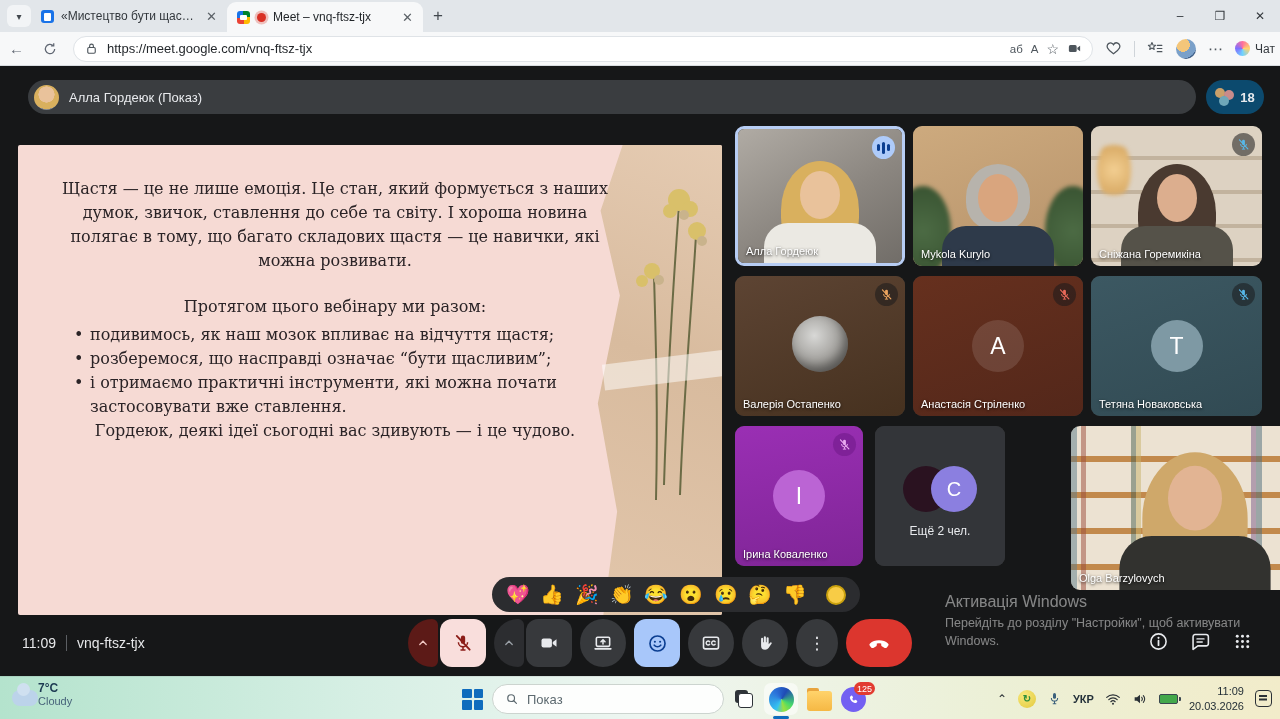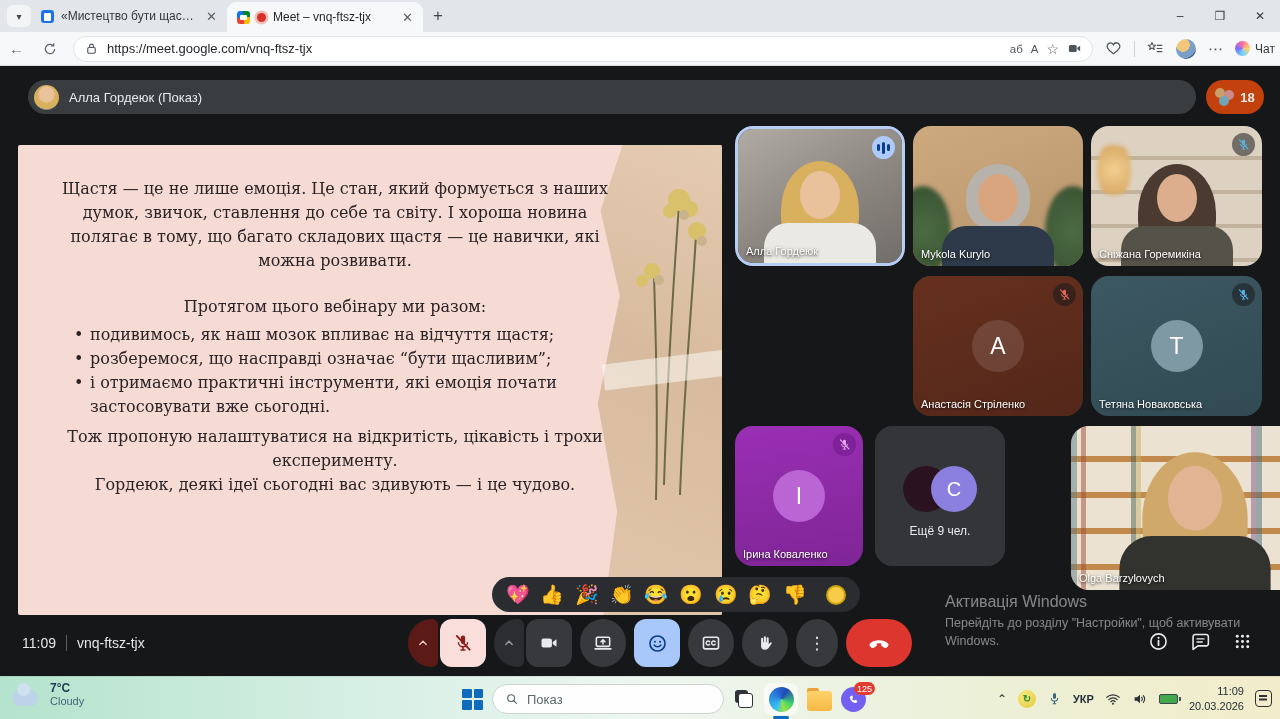--- a/index.html
+++ b/index.html
@@ -32,41 +32,41 @@
   .avatar-s{width:20px;height:20px;border-radius:50%;background:radial-gradient(circle at 35% 30%,#f4c67a 0 35%,#7aa0c9 36% 70%,#41618a 71%);flex:none}
   .copilot{display:flex;align-items:center;gap:5px;font-size:12px;color:#33383d}
   .copilot-ic{width:15px;height:15px;border-radius:50%;background:conic-gradient(#ff6f9d,#ffd36f,#6fd3ff,#7f6fff,#ff6f9d)}
   svg{display:block}
 
   
   #meet{position:absolute;top:66px;left:0;width:1280px;height:610px;background:#161718}
   #presbar{position:absolute;left:28px;top:14px;width:1168px;height:34px;background:#3a3d40;border-radius:17px;display:flex;align-items:center;gap:10px;padding:0 6px}
   #presbar .pav{width:25px;height:25px;border-radius:50%;background:radial-gradient(circle at 50% 38%,#e9c29b 0 40%,#d9b05e 41% 72%,#8d8d8d 73%)}
   #presbar .plabel{color:#e8eaed;font-size:13px}
-  #countpill{position:absolute;left:1206px;top:14px;width:58px;height:34px;background:#c2410c;border-radius:17px;display:flex;align-items:center;justify-content:center;gap:5px}
+  #countpill{position:absolute;left:1206px;top:14px;width:58px;height:34px;background:#0c4a6e;border-radius:17px;display:flex;align-items:center;justify-content:center;gap:5px}
   .mini-avs{position:relative;width:20px;height:18px}
   .mini-avs i{position:absolute;width:10px;height:10px;border-radius:50%}
   .mini-avs i:nth-child(1){left:0;top:0;background:#caa06a}
   .mini-avs i:nth-child(2){left:9px;top:2px;background:#c98b8b}
   .mini-avs i:nth-child(3){left:4px;top:8px;background:#6fa7b8}
   #countpill .cnt{color:#e8eaed;font-size:13px;font-weight:bold}
 
   
   #slide{position:absolute;left:18px;top:79px;width:704px;height:470px;background:#f6dad4;border-radius:2px;overflow:hidden}
   #slide .paper{position:absolute;right:0;top:0;width:138px;height:100%;background:linear-gradient(200deg,#e5cbb2,#d8bb9e 45%,#e2c6ab);clip-path:polygon(28% 0,100% 0,100% 100%,14% 100%,24% 78%,10% 55%,26% 32%,12% 14%)}
   #slide .tape{position:absolute;right:-6px;top:212px;width:125px;height:26px;background:rgba(255,255,255,.5);transform:rotate(-7deg)}
   #slide .slide-text{position:absolute;left:34px;top:32px;width:566px;color:#2a2326;font-family:"DejaVu Serif",serif;font-size:16px;line-height:1.5;text-align:center}
   #slide .p2{margin-top:22px}
   #slide ul{list-style:none;text-align:left;margin:4px 0 0 22px}
   #slide li{padding-left:16px;position:relative}
   #slide li::before{content:"•";position:absolute;left:0}
   #slide .p3{margin-top:6px}
 
   
-  .tile{position:absolute;border-radius:18px;overflow:hidden;background:#333}
+  .tile{position:absolute;border-radius:9px;overflow:hidden;background:#333}
   #t1{left:735px;top:60px;width:170px;height:140px;border:3px solid #b7cdf4}
   #t2{left:913px;top:60px;width:170px;height:140px}
   #t3{left:1091px;top:60px;width:171px;height:140px}
   #t4{left:735px;top:210px;width:170px;height:140px}
   #t5{left:913px;top:210px;width:170px;height:140px}
   #t6{left:1091px;top:210px;width:171px;height:140px}
   #t7{left:735px;top:360px;width:128px;height:140px}
   #t8{left:875px;top:360px;width:130px;height:140px}
   #t9{left:1071px;top:360px;width:247px;height:164px}
   .tname{position:absolute;left:8px;bottom:6px;color:#fff;font-size:11px;text-shadow:0 1px 3px rgba(0,0,0,.85);white-space:nowrap}
@@ -128,21 +128,21 @@
   .cbtn.active{background:#a8c7fa;color:#0b3e91}
   .cbtn.narrow{width:42px;font-size:17px}
   .endcall{width:66px;height:48px;border-radius:24px;background:#dc362e;color:#fff;display:flex;align-items:center;justify-content:center}
   #rightctls{position:absolute;left:1148px;top:565px;display:flex;gap:21px;color:#e8eaed}
   #watermark{position:absolute;left:945px;top:527px;width:330px;color:rgba(255,255,255,.48)}
   #watermark .wm-title{font-size:16px}
   #watermark .wm-sub{font-size:12.5px;margin-top:4px;line-height:1.4}
 
   
   #taskbar{position:absolute;left:0;top:676px;width:1280px;height:43px;background:linear-gradient(90deg,#b4e3cd,#d6efe4 28%,#eef6f1 50%,#ecf0d6 78%,#f2ecca);border-top:1px solid rgba(0,0,0,.07)}
-  #weather{position:absolute;left:12px;top:4px;display:flex;align-items:center;gap:12px}
+  #weather{position:absolute;left:12px;top:4px;display:flex;align-items:center;gap:0}
   #weather .cloud{width:26px;height:16px;background:#bcd3ea;border-radius:10px;position:relative;margin-top:8px}
   #weather .cloud::before{content:"";position:absolute;left:5px;top:-7px;width:13px;height:13px;border-radius:50%;background:#cfe0f0}
   #weather .wtxt .temp{font-size:12px;font-weight:bold;color:#1d3a52}
   #weather .wtxt .cond{font-size:11px;color:#47637a}
   #tb-center{position:absolute;left:462px;top:6px;display:flex;align-items:center;gap:9px;height:32px}
   .start{width:21px;height:21px;display:grid;grid-template-columns:9.5px 9.5px;grid-template-rows:9.5px 9.5px;gap:2px}
   .start i{background:#0f6cbd;border-radius:1px}
   #searchbox{width:232px;height:30px;background:#fdfefd;border:1px solid #ccd4cf;border-radius:15px;display:flex;align-items:center;gap:8px;padding:0 12px}
   #searchbox .ph{font-size:13px;color:#5d6a70}
   .tv-ico{width:22px;height:22px;position:relative}
@@ -369,23 +369,22 @@
         </g>
       </svg>
     </div>
     <div class="tape"></div>
     <div class="slide-text">
       <p>Щастя — це не лише емоція. Це стан, який формується з наших думок, звичок, ставлення до себе та світу. І хороша новина полягає в тому, що багато складових щастя — це навички, які можна розвивати.</p>
       <p class="p2">Протягом цього вебінару ми разом:</p>
       <ul>
         <li>подивимось, як наш мозок впливає на відчуття щастя;</li>
         <li>розберемося, що насправді означає “бути щасливим”;</li>
-        <li>і отримаємо практичні інструменти, які емоція почати застосовувати вже сьогодні.</li>
+        <li>і отримаємо практичні інструменти, які можна почати застосовувати вже ставлення.</li>
       </ul>
-      <p class="p3">Тож пропоную налаштуватися на відкритість, цікавість і трохи експерименту.</p>
       <p>Гордеюк, деякі ідеї сьогодні вас здивують — і це чудово.</p>
     </div>
   </div>
 
   <div class="tile" id="t1">
     <div class="bgv"></div>
     <div class="person long" style="--hair:#d9b05e;--skin:#e9c29b;--shirt:#ebe9e3">
         <div class="hair"></div>
         <div class="head"></div>
         <div class="body"></div>
@@ -418,20 +417,30 @@
         <div class="head"></div>
         <div class="body"></div>
       </div>
     <div class="badge">
         <svg class="mic-blue" width="13" height="13">
           <use href="#i-micoff"></use>
         </svg>
       </div>
     <span class="tname">Сніжана Горемикіна</span>
   </div>
+  <div class="tile" id="t4">
+    <div class="bgv"></div>
+    <div class="photo-av"></div>
+    <div class="badge">
+        <svg class="mic-orange" width="13" height="13">
+          <use href="#i-micoff"></use>
+        </svg>
+      </div>
+    <span class="tname">Валерія Остапенко</span>
+  </div>
   <div class="tile" id="t5">
     <div class="bgv"></div>
     <div class="init-circle">А</div>
     <div class="badge">
         <svg class="mic-red" width="13" height="13">
           <use href="#i-micoff"></use>
         </svg>
       </div>
     <span class="tname">Анастасія Стріленко</span>
   </div>
@@ -454,21 +463,21 @@
         </svg>
       </div>
     <span class="tname">Ірина Коваленко</span>
   </div>
   <div class="tile" id="t8">
     <div class="bgv"></div>
     <div class="ovl-circles">
       <div class="c1"></div>
       <div class="c2">C</div>
     </div>
-    <div class="more-label">Ещё 9 чел.</div>
+    <div class="more-label">Ещё 2 чел.</div>
   </div>
   <div class="tile" id="t9">
     <div class="bgv"></div>
     <div class="books"></div>
     <div class="person long" style="--hair:#cfa86a;--skin:#e2b493;--shirt:#32322f">
         <div class="hair"></div>
         <div class="head"></div>
         <div class="body"></div>
       </div>
     <div class="badge">

